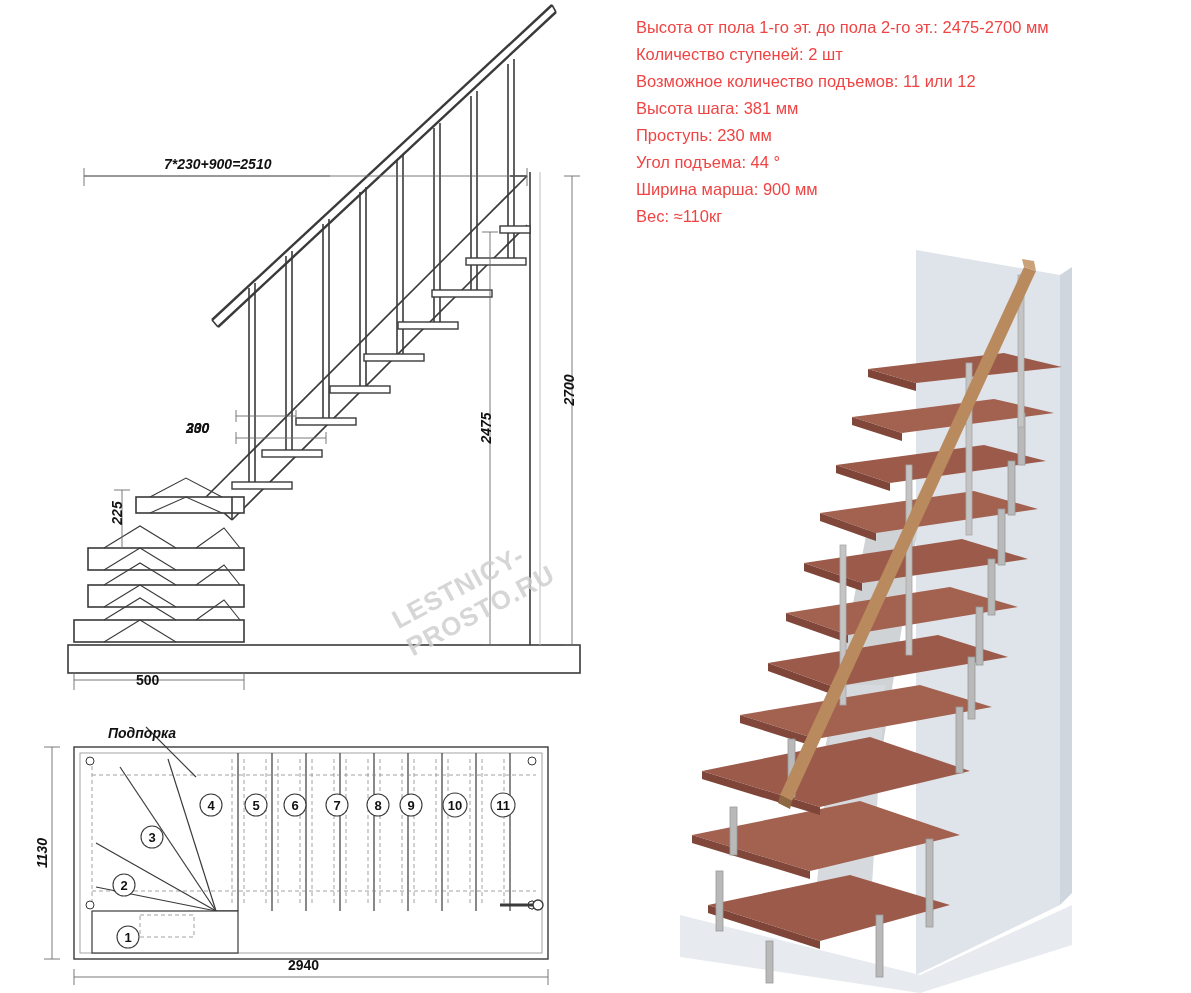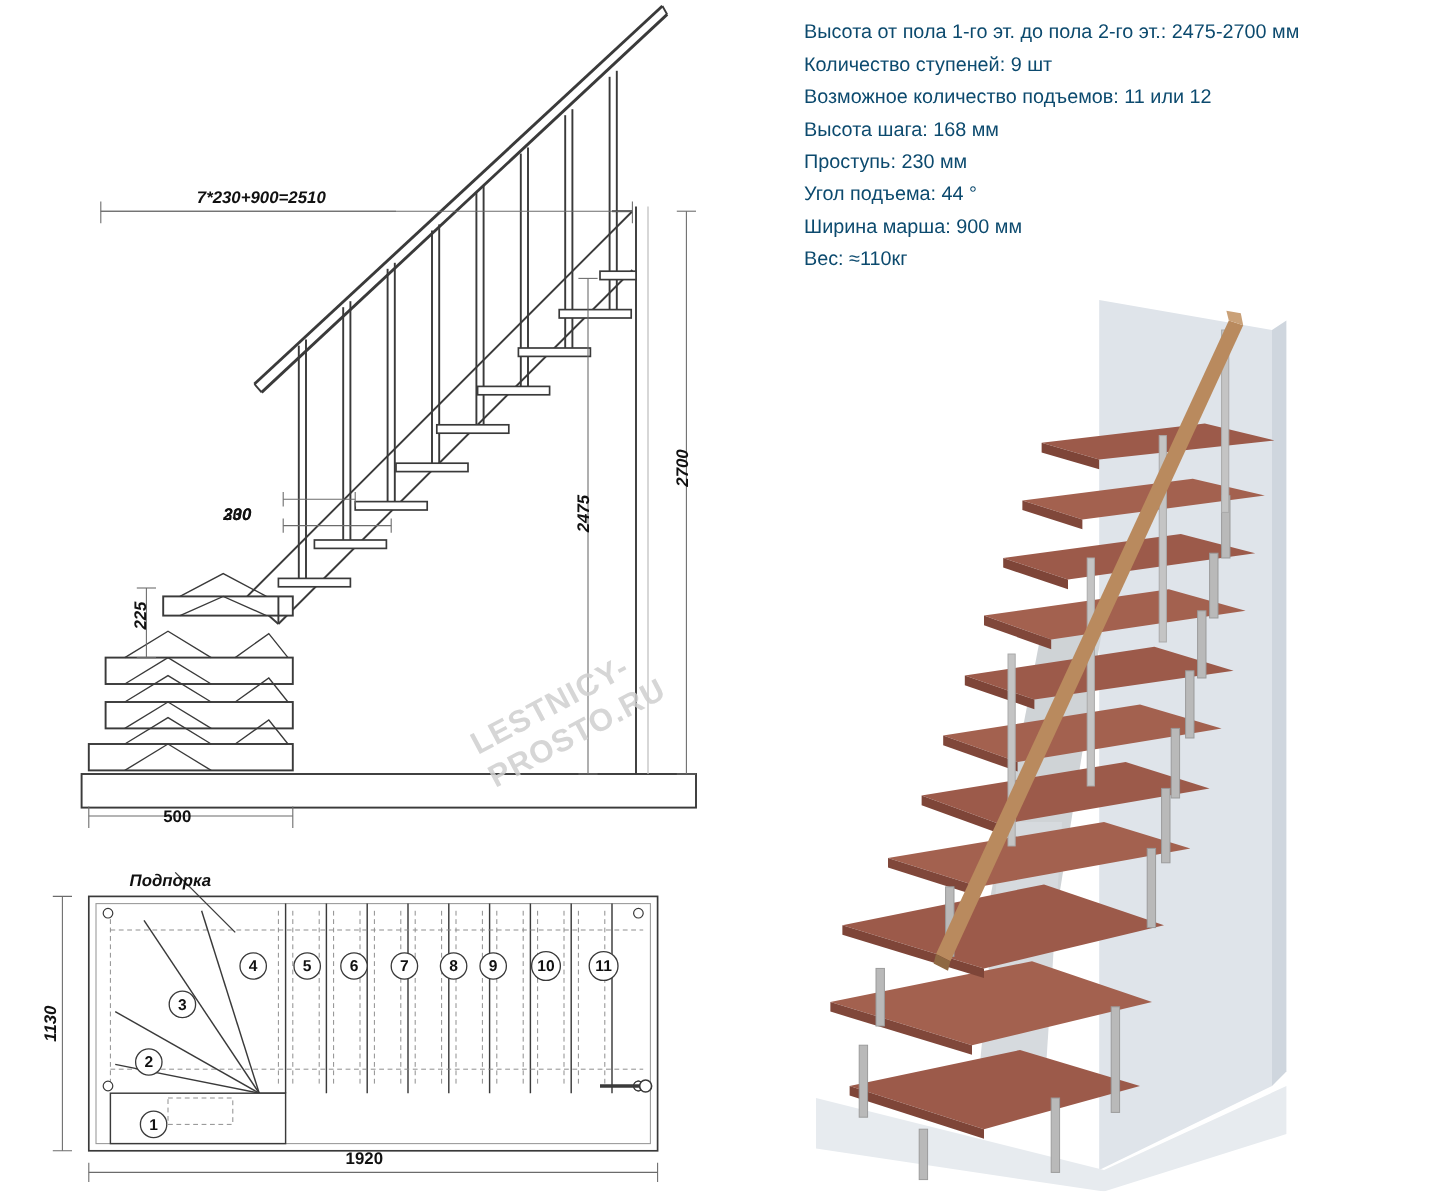--- a/index.html
+++ b/index.html
@@ -1,21 +1,21 @@
 <!DOCTYPE html>
 <html><head>
 <meta charset="utf-8">
 <style>
   html,body{margin:0;padding:0;background:#ffffff;}
   body{width:1191px;height:993px;position:relative;overflow:hidden;
        font-family:"Liberation Sans",sans-serif;color:#1a1a1a;}
 
   
   #spec-list{position:absolute;left:636px;top:14px;width:540px;}
-  #spec-list .spec-row{font-size:16.5px;line-height:27px;color:#0c4a6e;white-space:nowrap;margin-left:34px;}
+  #spec-list .spec-row{font-size:16.5px;line-height:27px;color:#ef4444;white-space:nowrap;}
 
   
   .dwg{position:absolute;}
   .dim-label{position:absolute;font-style:italic;font-weight:bold;font-size:14px;color:#111;white-space:nowrap;}
   .dim-label.plain{font-style:normal;font-weight:bold;}
 
   
   #elevation{left:0;top:0;width:620px;height:720px;}
   #plan{left:0;top:715px;width:620px;height:278px;}
   #render{left:620px;top:215px;width:571px;height:778px;}
@@ -26,23 +26,23 @@
       letter-spacing:1px;opacity:.85;pointer-events:none;}
 
   svg{display:block;}
   text{font-family:"Liberation Sans",sans-serif;}
 </style>
 </head>
 <body>
 
 <div id="spec-list">
   <div class="spec-row">Высота от пола 1-го эт. до пола 2-го эт.: 2475-2700 мм</div>
-  <div class="spec-row">Количество ступеней: 9 шт</div>
+  <div class="spec-row">Количество ступеней: 2 шт</div>
   <div class="spec-row">Возможное количество подъемов: 11 или 12</div>
-  <div class="spec-row">Высота шага: 168 мм</div>
+  <div class="spec-row">Высота шага: 381 мм</div>
   <div class="spec-row">Проступь: 230 мм</div>
   <div class="spec-row">Угол подъема: 44 °</div>
   <div class="spec-row">Ширина марша: 900 мм</div>
   <div class="spec-row">Вес: ≈110кг</div>
 </div>
 
 <div class="dwg" id="elevation">
   <svg width="620" height="720" viewBox="0 0 620 720">
     <g fill="none" stroke="#3a3a3a" stroke-width="1.6">
 
@@ -256,21 +256,21 @@
       <path d="M44 32 L60 32"></path>
       <path d="M44 244 L60 244"></path>
       <path d="M74 262 L548 262"></path>
       <path d="M74 254 L74 270"></path>
       <path d="M548 254 L548 270"></path>
     </g>
   </svg>
 
   <div class="dim-label" style="left:108px;top:10px;">Подпорка</div>
   <div class="dim-label" style="left:27px;top:130px;transform:rotate(-90deg);">1130</div>
-  <div class="dim-label plain" style="left:288px;top:242px;">1920</div>
+  <div class="dim-label plain" style="left:288px;top:242px;">2940</div>
 </div>
 
 <div class="dwg" id="render">
   <svg width="571" height="778" viewBox="0 0 571 778">
 
     <polygon points="296,35 440,60 440,690 296,760" fill="#dfe4ea"></polygon>
     <polygon points="440,60 452,52 452,678 440,690" fill="#cfd6de"></polygon>
 
     <polygon points="60,700 300,760 452,690 452,730 300,778 60,742" fill="#e7ebef"></polygon>
 

